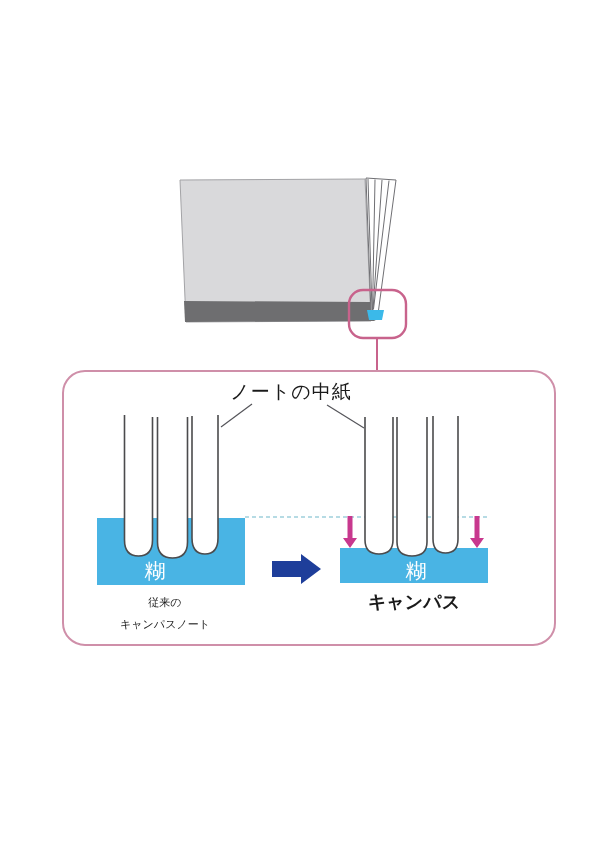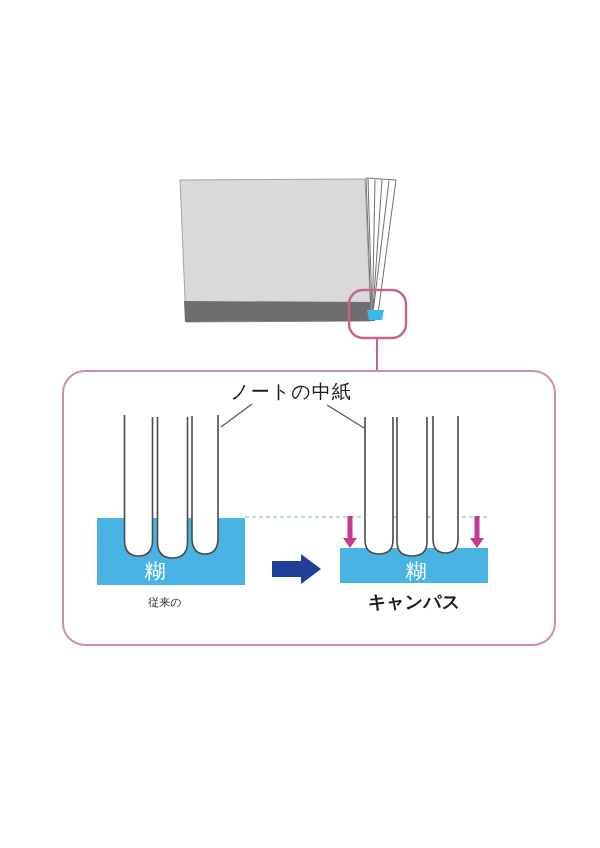--- a/index.html
+++ b/index.html
@@ -88,19 +88,20 @@
     <polygon class="pinkarrow" points="474.5,516 479.5,516 479.5,538 484,538 477,548 470,538 474.5,538"></polygon>
   </svg>
 
   <div class="txt callout-label">ノートの中紙</div>
 
   <div class="txt glue-label before">糊</div>
   <div class="txt glue-label after">糊</div>
 
   <div class="caption before">
     <div>従来の</div>
+    <div>キャンパスノート</div>
   </div>
 
   <div class="caption after">
     <div>キャンパス</div>
   </div>
 
 </div>
 
 </body></html>

